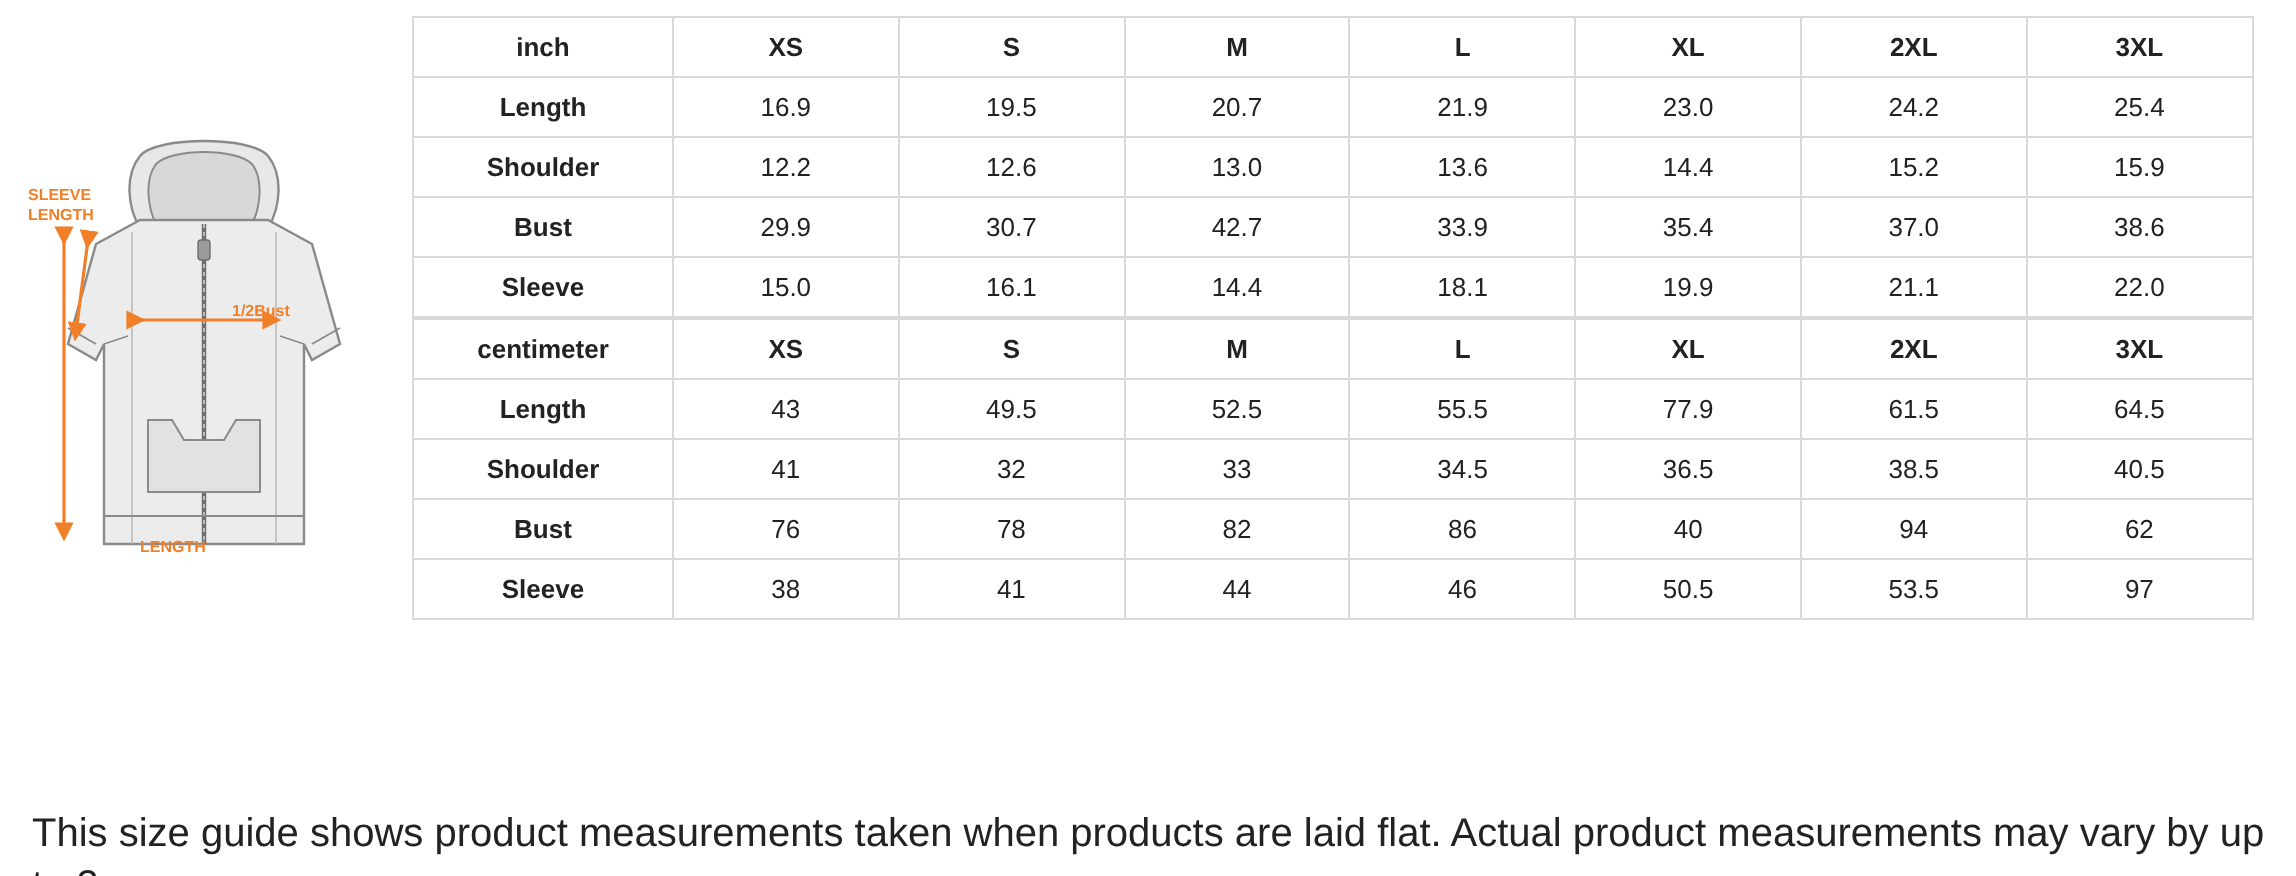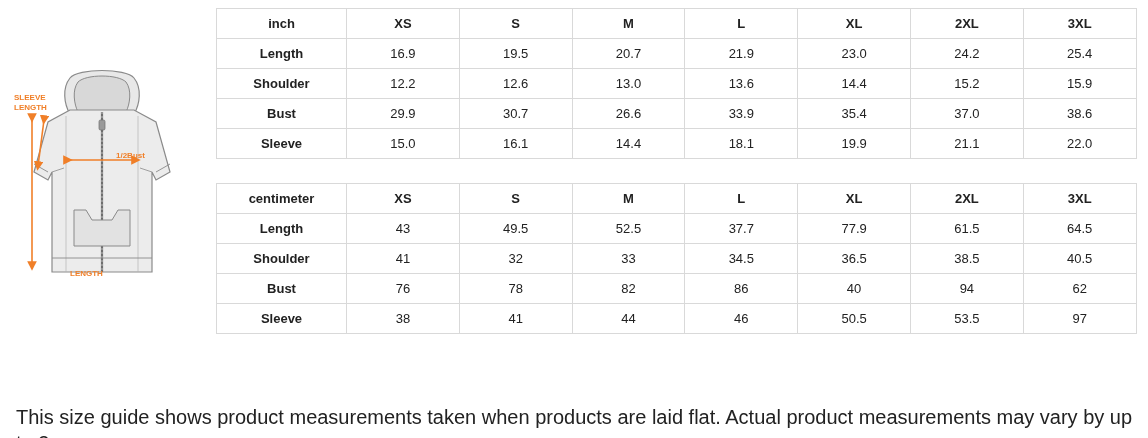--- a/index.html
+++ b/index.html
@@ -36,32 +36,31 @@
   .anno-text {
     font-family: "Liberation Sans", sans-serif;
     font-size: 8px;
     fill: #f07f28;
     font-weight: bold;
   }
 
   
   .tables {
     position: absolute;
-    left: 216px;
+    left: 206px;
     top: 8px;
     width: 920px;
   }
   table.size-table {
     border-collapse: collapse;
     table-layout: fixed;
     width: 920px;
     background: #fff;
   }
   table.size-table + table.size-table {
-    margin-top: 24px;
     padding-left: 12px;
   }
   table.size-table th,
   table.size-table td {
     border: 1px solid #d9d9d9;
     text-align: center;
     font-size: 13px;
     height: 29px;
     padding: 0 4px;
     font-weight: normal;
@@ -177,21 +176,21 @@
           <td>13.0</td>
           <td>13.6</td>
           <td>14.4</td>
           <td>15.2</td>
           <td>15.9</td>
         </tr>
         <tr>
           <th class="row-head">Bust</th>
           <td>29.9</td>
           <td>30.7</td>
-          <td>26.6</td>
+          <td>42.7</td>
           <td>33.9</td>
           <td>35.4</td>
           <td>37.0</td>
           <td>38.6</td>
         </tr>
         <tr>
           <th class="row-head">Sleeve</th>
           <td>15.0</td>
           <td>16.1</td>
           <td>14.4</td>
@@ -225,21 +224,21 @@
           <th>2XL</th>
           <th>3XL</th>
         </tr>
       </thead>
       <tbody>
         <tr>
           <th class="row-head">Length</th>
           <td>43</td>
           <td>49.5</td>
           <td>52.5</td>
-          <td>37.7</td>
+          <td>55.5</td>
           <td>77.9</td>
           <td>61.5</td>
           <td>64.5</td>
         </tr>
         <tr>
           <th class="row-head">Shoulder</th>
           <td>41</td>
           <td>32</td>
           <td>33</td>
           <td>34.5</td>

